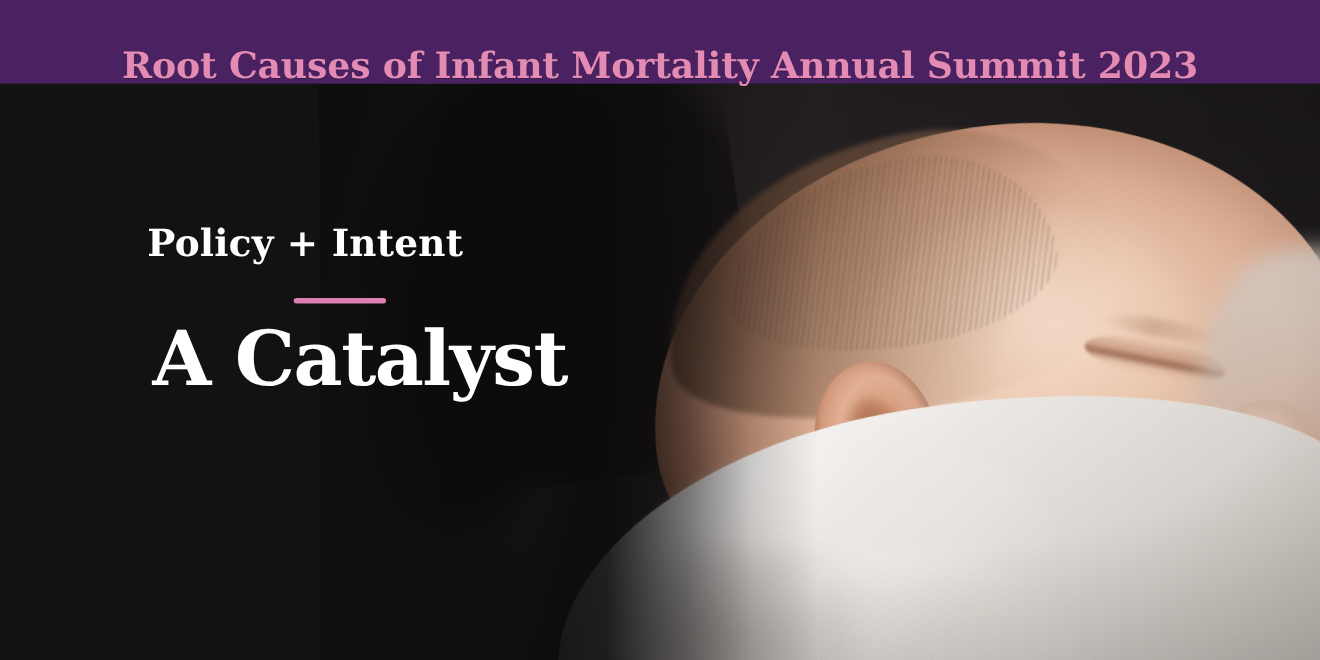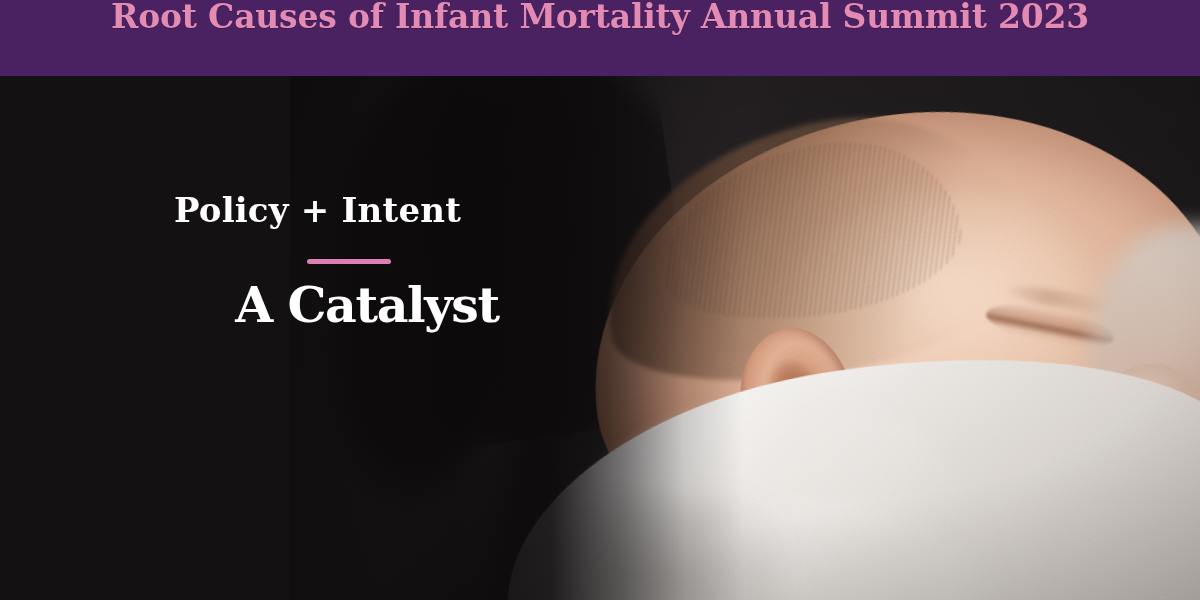--- a/index.html
+++ b/index.html
@@ -16,21 +16,21 @@
     position:relative;
     width:1200px; height:600px;
     overflow:hidden;
   }
 
   
   .header-bar {
     position:absolute; left:0; top:0;
     width:1200px; height:76px;
     background:#4a2161;
-    display:flex; align-items:flex-start; justify-content:center;
+    display:flex; align-items:flex-end; justify-content:center;
     z-index:40;
   }
   .header-title {
     font-family:"DejaVu Serif", serif;
     font-weight:700;
     font-size:33px;
     line-height:1;
     letter-spacing:-0.2px;
     color:#e48bb4;
     white-space:nowrap;
@@ -325,24 +325,23 @@
   .text-panel {
     position:absolute; left:0; top:0;
     width:290px; height:524px;
     background:#141112;
     z-index:11;
     pointer-events:none;
   }
 
   
   .content {
-    position:absolute; left:0; top:76px;
+    position:absolute; left:0; top:88px;
     width:620px; height:446px;
     z-index:30;
-    margin-left:40px;
   }
 
   .kicker {
     position:absolute; left:0; top:117px;
     width:555px;
     text-align:center;
     font-family:"DejaVu Serif", serif;
     font-weight:700;
     font-size:34px;
     line-height:1;
@@ -357,21 +356,21 @@
     border-radius:3px;
     background:#dd7fb4;
   }
 
   .headline {
     position:absolute; left:0; top:205px;
     width:625px;
     text-align:center;
     font-family:"DejaVu Serif", serif;
     font-weight:700;
-    font-size:49px;
+    font-size:69px;
     line-height:0.98;
     color:#ffffff;
     letter-spacing:-1.4px;
     padding-left:29px;
   }
   .headline .line { display:block; white-space:nowrap; }
 </style>
 </head>
 <body>
 

